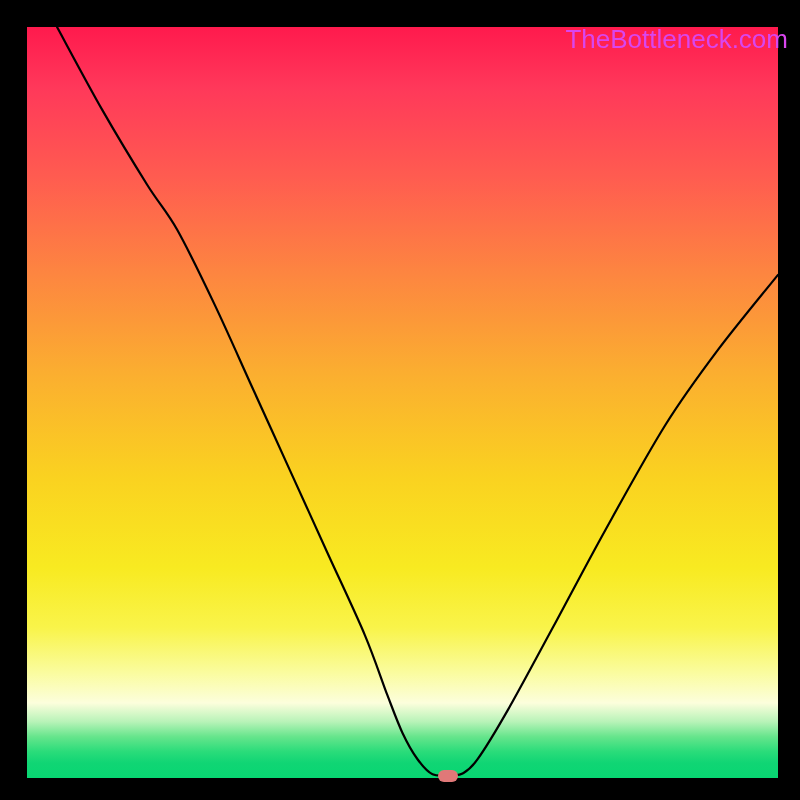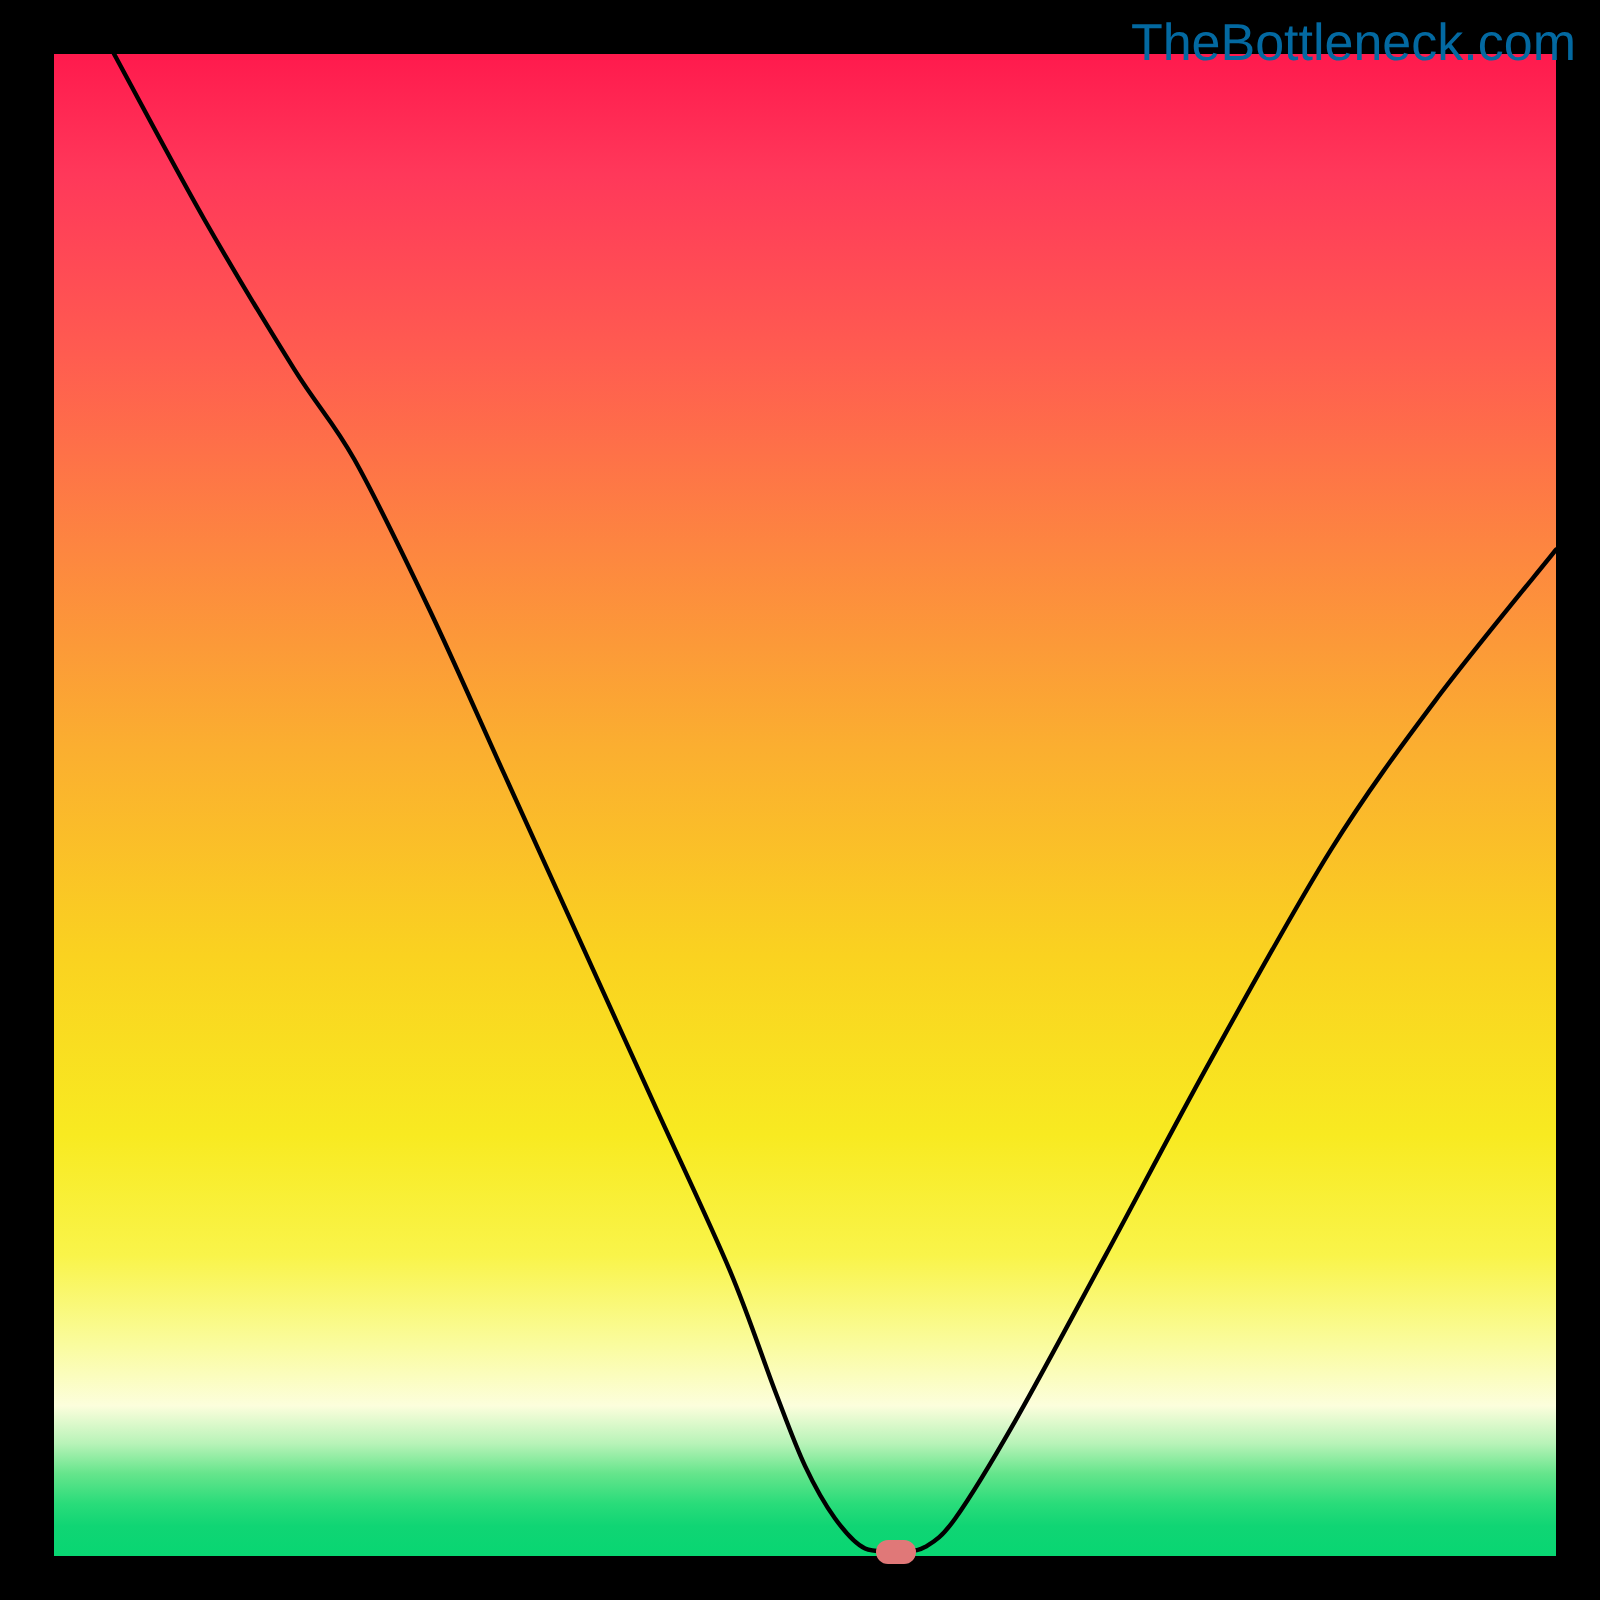--- a/index.html
+++ b/index.html
@@ -6,23 +6,23 @@
     margin: 0;
     padding: 0;
     width: 800px;
     height: 800px;
     background: #000;
     position: relative;
     overflow: hidden;
   }
   .watermark {
     position: absolute;
-    top: 6px;
+    top: 24px;
     right: 12px;
-    color: #0369a1;
+    color: #d946ef;
     font-family: Arial, Helvetica, sans-serif;
     font-size: 26px;
     z-index: 10;
   }
   .plot-area {
     position: absolute;
     left: 27px;
     top: 27px;
     width: 751px;
     height: 751px;

